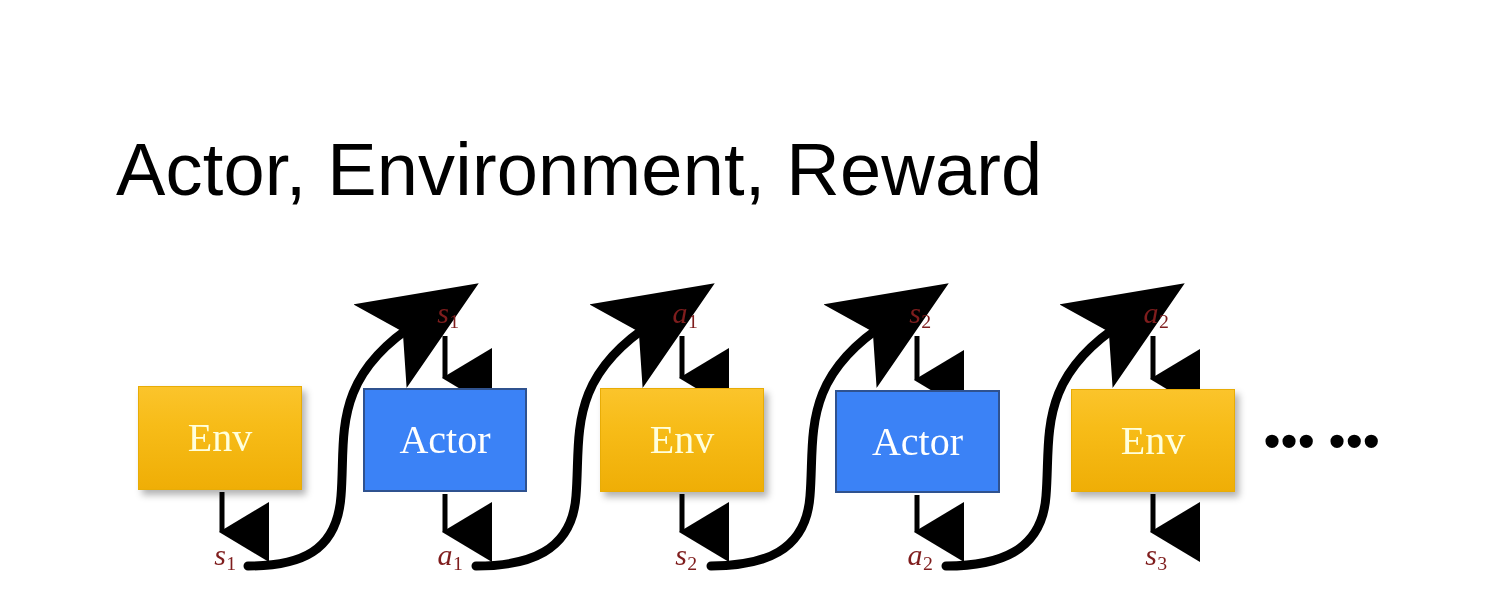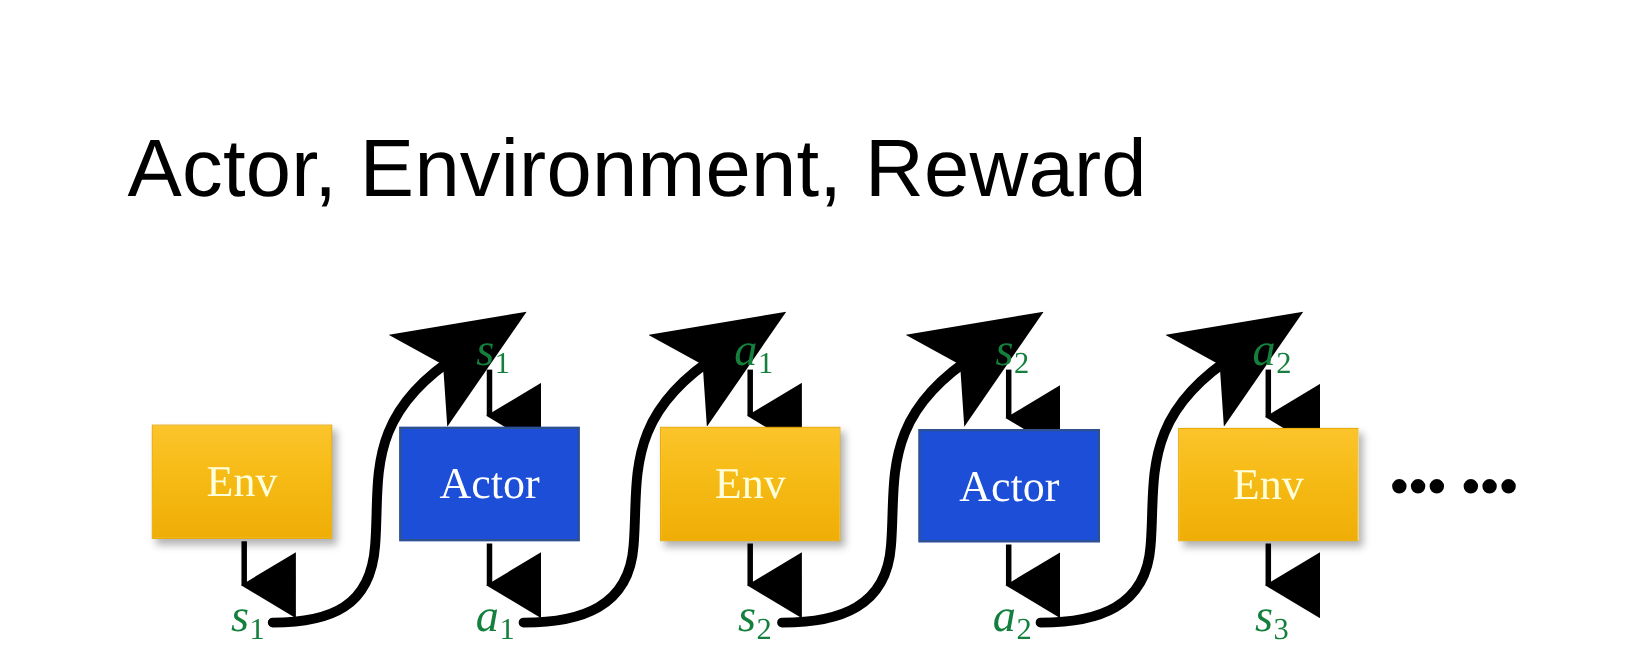--- a/index.html
+++ b/index.html
@@ -11,21 +11,21 @@
     width: 1500px;
     height: 608px;
     position: relative;
     overflow: hidden;
     font-family: "Liberation Sans", sans-serif;
   }
 
   #page-title {
     position: absolute;
     left: 116px;
-    top: 116px;
+    top: 133px;
     font-family: "Liberation Sans", sans-serif;
     font-weight: 300;
     font-size: 74px;
     line-height: 1;
     letter-spacing: 0.2px;
     color: #000000;
     white-space: nowrap;
   }
 
   #diagram {
@@ -47,33 +47,33 @@
     font-size: 40px;
     line-height: 1;
   }
   .node-box.env {
     background: linear-gradient(180deg, #FBC42B 0%, #F7BC18 38%, #EFAE06 100%);
     color: #FFFFDC;
     border: 1px solid #E8AC06;
     box-shadow: 4px 5px 7px rgba(0,0,0,0.30);
   }
   .node-box.actor {
-    background: #1d4ed8;
+    background: #3b82f6;
     color: #FFFFFF;
     border: 2px solid #2F528F;
     box-shadow: none;
   }
 
   .math-label {
     position: absolute;
     font-family: "Liberation Serif", serif;
     font-style: italic;
-    font-size: 42px;
+    font-size: 30px;
     line-height: 1;
-    color: #15803d;
+    color: #7f1d1d;
     white-space: nowrap;
     transform: translateX(-50%);
   }
   .math-label sub {
     font-style: normal;
     font-size: 0.66em;
     vertical-align: baseline;
     position: relative;
     top: 0.26em;
     left: 0.02em;

